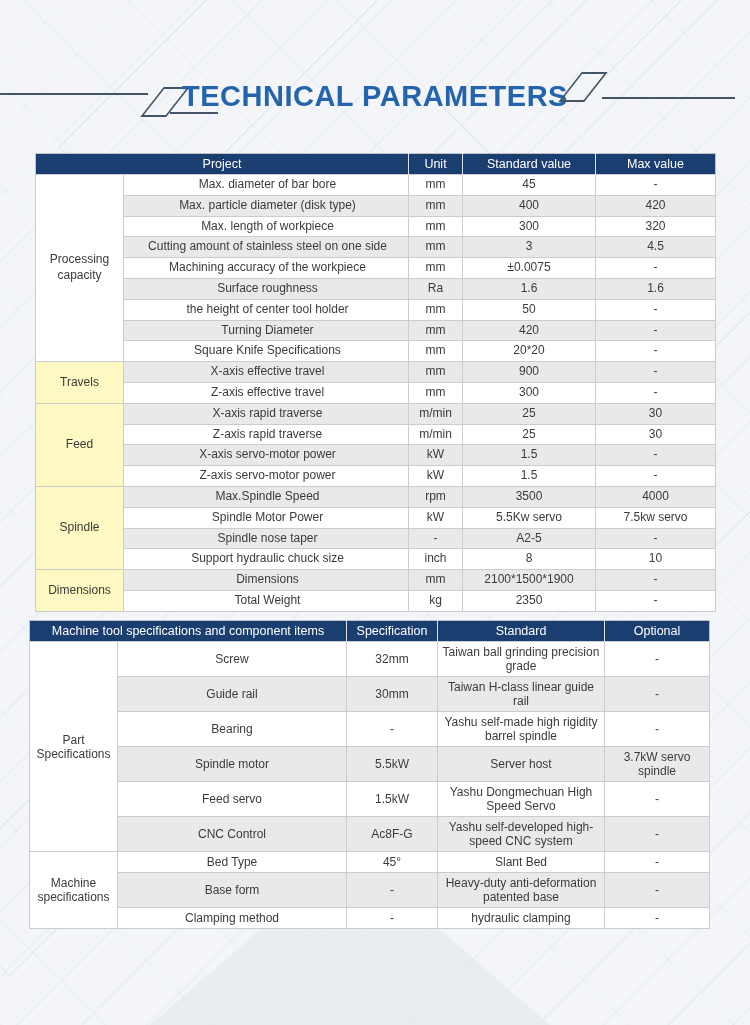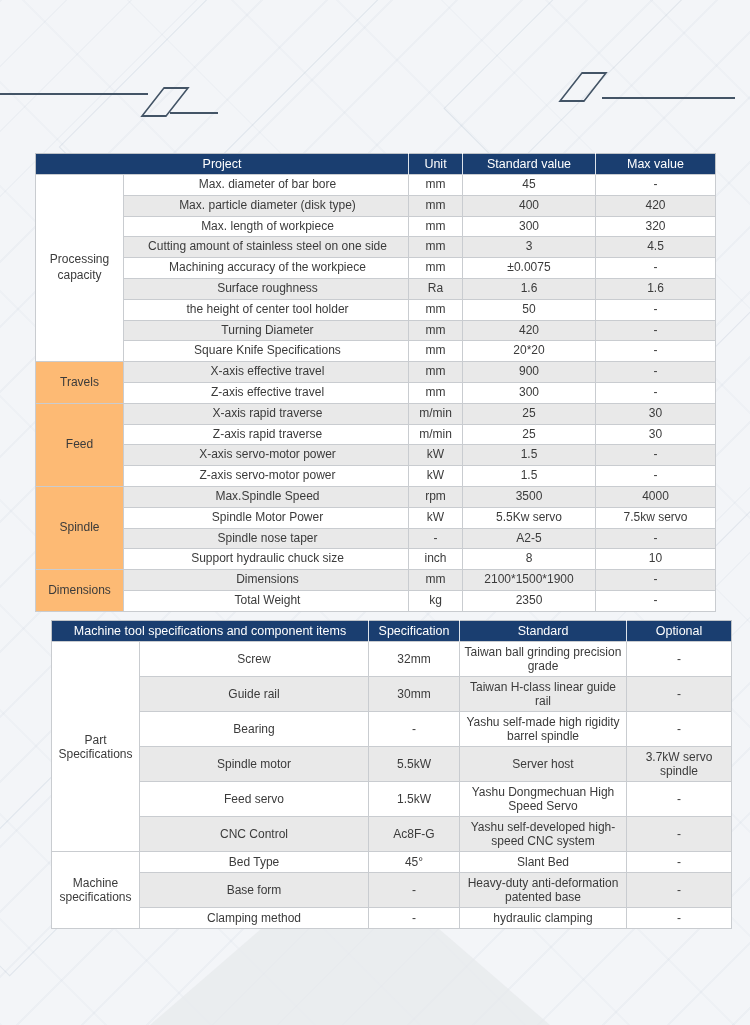--- a/index.html
+++ b/index.html
@@ -46,40 +46,40 @@
   .pgram.l{left:152px;top:87px;}
   .pgram.r{left:570px;top:72px;}
   
   table{
     border-collapse:collapse;table-layout:fixed;
     width:680px;background:#fff;
     border:1px solid #bfc3c8;
     font-size:12px;color:#3b3b3b;
   }
   #table1{position:absolute;left:35px;top:153px;}
-  #table2{position:absolute;left:51px;top:620px;}
+  #table2{position:absolute;left:29px;top:620px;}
   thead th{
     background:var(--navy,#1a3e70);color:#fff;
     font-weight:normal;font-size:12.5px;
     height:20px;padding:0 8px;
     border:0;border-left:1px solid rgba(255,255,255,.85);
   }
   thead th:first-child{border-left:0;}
   tbody td{
     border:1px solid #c9ccd0;
     text-align:center;vertical-align:middle;
     padding:0 3px;line-height:1.15;
     overflow:hidden;
   }
   #table1 tbody td{height:19.8px;}
   #table1 tbody td.item{text-align:center;padding-left:6px;}
   #table2 tbody td{padding:3px 4px;line-height:14px;}
   tr.alt td{background:#e9e9e9;margin-left:12px;}
   tbody td.group-cell{background:#fff;line-height:1.3;}
-  tr.alt td.group-cell{background:#fdba74;}
+  tr.alt td.group-cell{background:#fef9c3;}
   
   .footnote{
     position:absolute;left:40px;top:939px;width:680px;
     font-size:12.5px;line-height:1.55;color:#4b4b4b;
   }
 </style>
 </head>
 <body>
 
 <div class="page">
@@ -87,20 +87,21 @@
   <div class="bg-stripes"></div>
   <div class="bp bp1"></div>
   <div class="bp bp2"></div>
   <div class="bp bp3"></div>
   <div class="bp bp4"></div>
   <div class="bg-tri"></div>
 
   <div class="hline l"></div>
   <div class="hline lsub"></div>
   <div class="pgram l"></div>
+  <div class="title">TECHNICAL PARAMETERS</div>
   <div class="pgram r"></div>
   <div class="hline r"></div>
 
   <table id="table1">
     <colgroup>
       <col style="width:88px">
         <col style="width:285px">
         <col style="width:54px">
       <col style="width:133px">
         <col style="width:120px">

